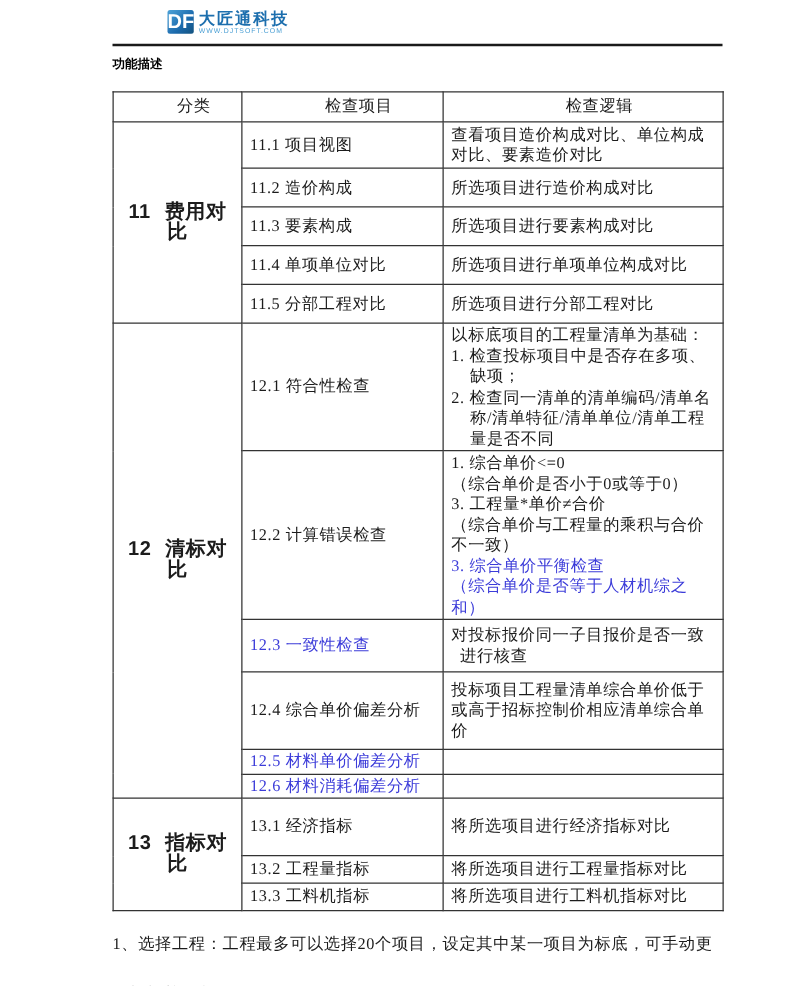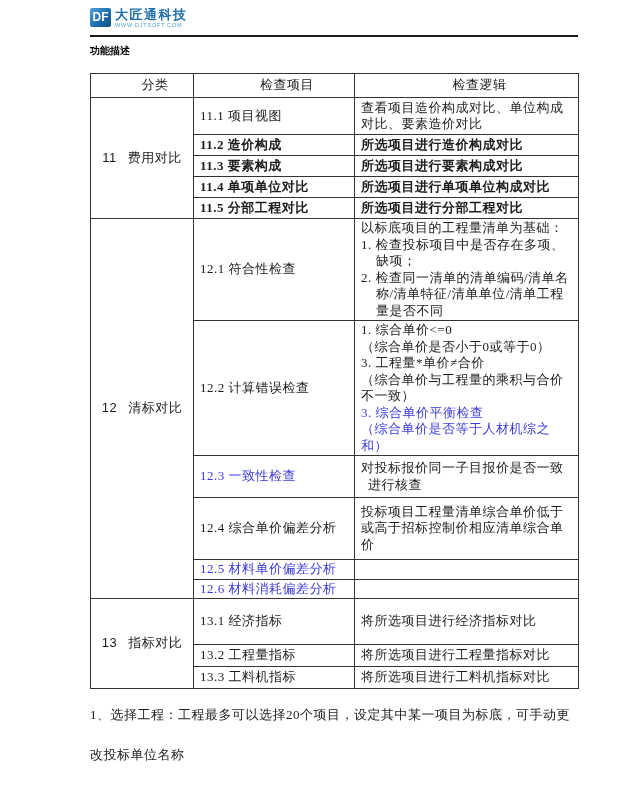--- a/index.html
+++ b/index.html
@@ -11,21 +11,21 @@
   }
   .page{position:relative;width:640px;height:789px;overflow:hidden;}
   .content{padding:8px 62px 0 90px;}
 
   
   .logo-row{display:flex;align-items:flex-start;gap:4px;height:25px;}
   .logo-mark{
     width:21px;height:19px;border-radius:2px;
     background:linear-gradient(135deg,#4ea3d8 0%,#1b6aad 60%,#14527e 100%);
     color:#ffffff;font-family:"Liberation Sans",sans-serif;font-weight:bold;
-    font-size:12px;line-height:19px;text-align:center;letter-spacing:0;
+    font-size:16px;line-height:19px;text-align:center;letter-spacing:0;margin-left:44px;
   }
   .logo-texts{display:flex;flex-direction:column;line-height:1;}
   .logo-company{
     font-family:Liberation Sans, sans-serif;font-weight:bold;
     font-size:13px;color:#1d6fae;letter-spacing:1.5px;
   }
   .logo-site{
     font-family:"Liberation Sans",sans-serif;
     font-size:5.5px;color:#4a9fd4;letter-spacing:0.8px;margin-top:2px;
   }
@@ -43,32 +43,32 @@
   table.func col.c1{width:103px;}
   table.func col.c2{width:161px;}
   table.func col.c3{width:224px;}
   table.func th,table.func td{
     border:1px solid #333333;vertical-align:middle;
     padding:1px 6px;line-height:16.5px;
   }
   table.func th{font-weight:normal;text-align:center;height:21px;padding-left:32px;}
   td.cat{
     text-align:center;font-family:"Liberation Sans",sans-serif;
-    font-weight:normal;font-size:13px;letter-spacing:0.5px;
+    font-weight:bold;font-size:16px;letter-spacing:0.5px;
   }
   td.cat .cat-no{margin-right:11px;}
   td.item{text-align:left;}
   td.logic{text-align:left;}
   .blue{color:#3c3cd9;}
   .ln{display:block;}
   .hang{padding-left:15px;text-indent:-15px;}
   .pad1{padding-left:7px;}
 
   tr.h-r1{height:37px;}
-  tr.h-sm{height:21px;font-weight:bold;}
+  tr.h-sm{height:31px;}
   tr.h-121{height:96px;}
   tr.h-122{height:134px;}
   tr.h-123{height:42px;}
   tr.h-124{height:62px;}
   tr.h-xs{height:19px;}
   tr.h-131{height:46px;}
   tr.h-13s{height:22px;}
 
   
   h2.usage{margin-top:30px;}

